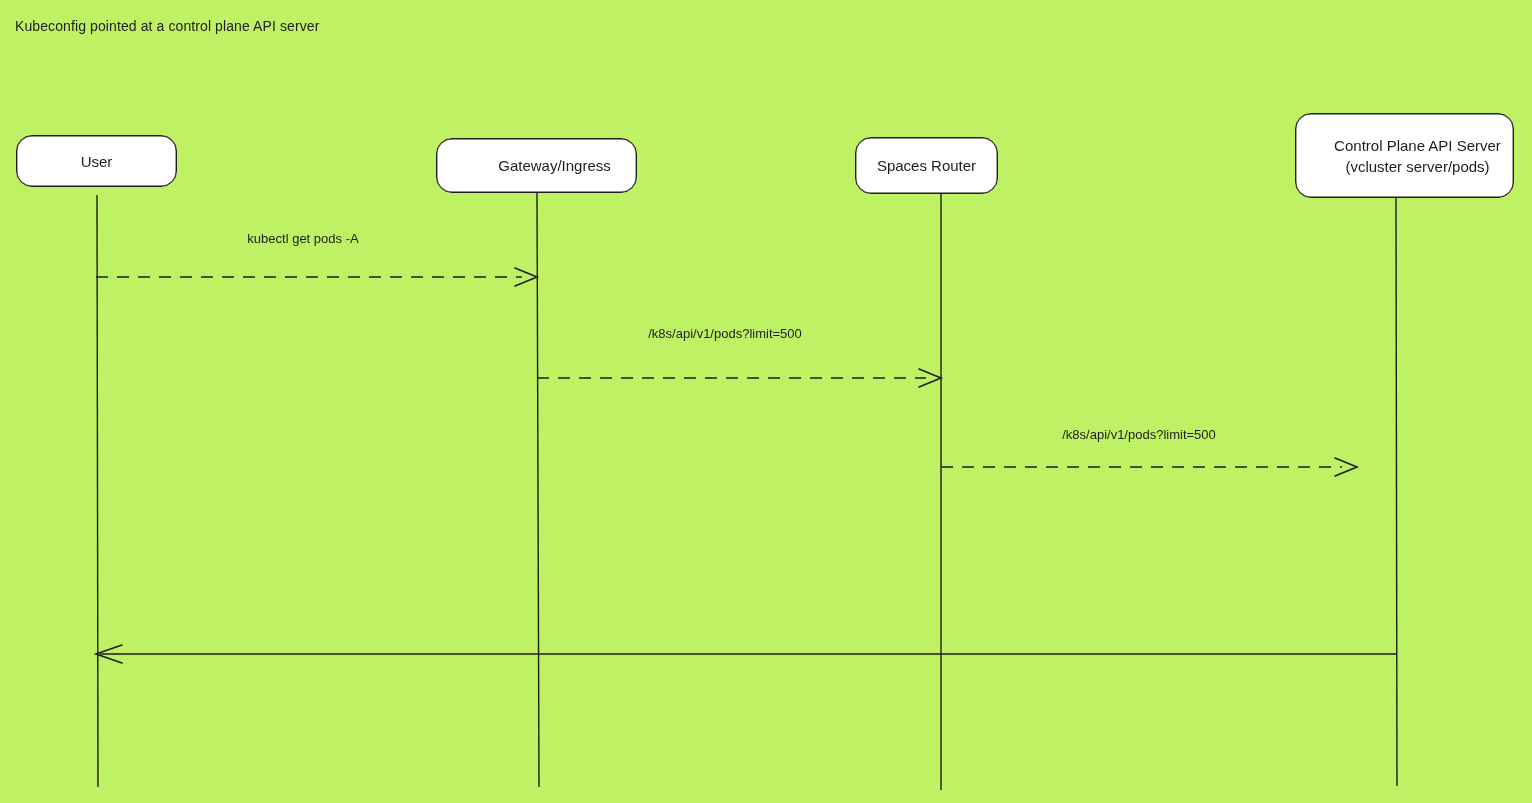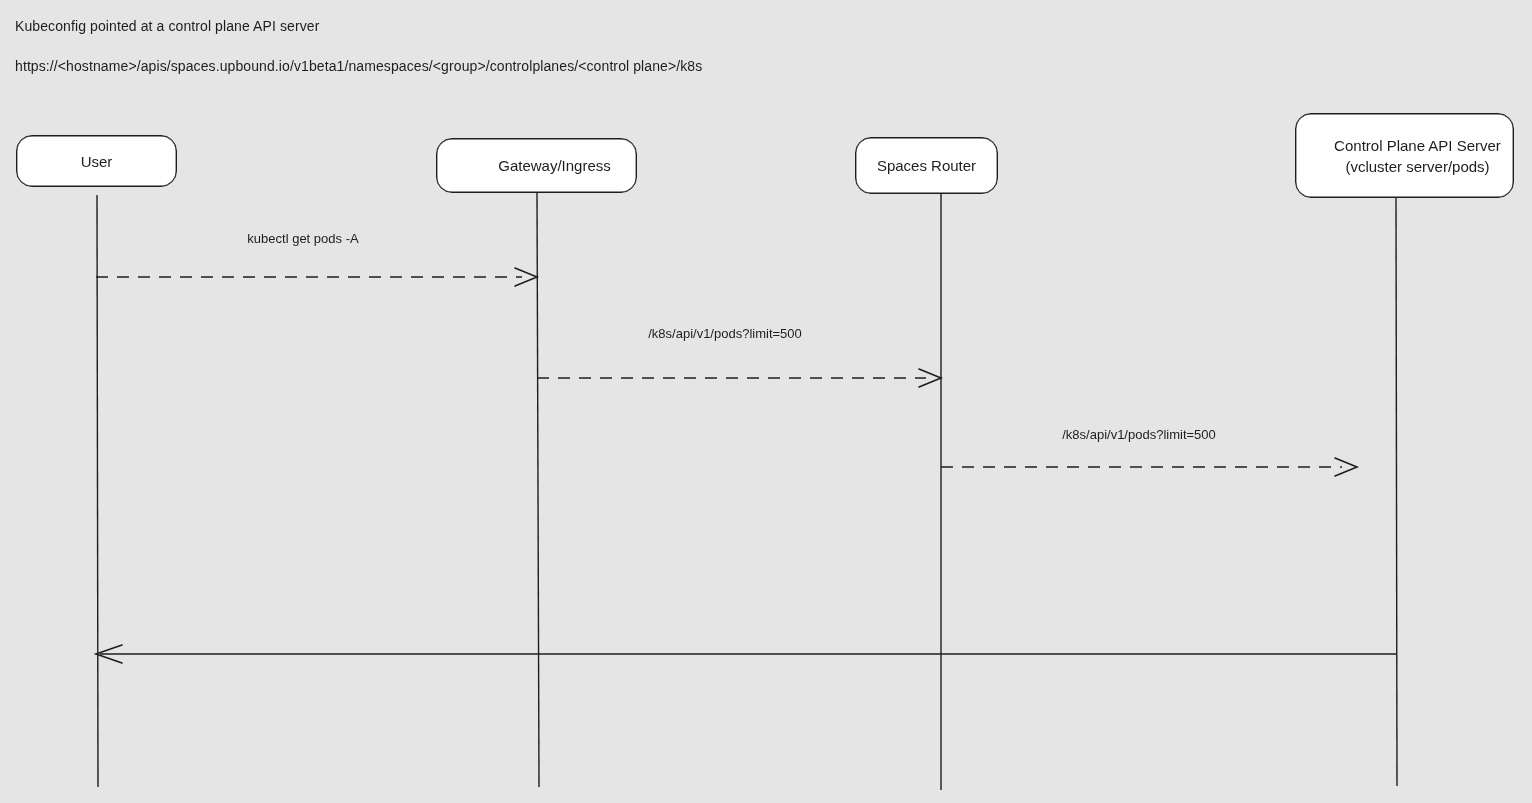--- a/index.html
+++ b/index.html
@@ -1,17 +1,17 @@
 <!DOCTYPE html>
 <html><head>
 <meta charset="utf-8">
 <style>
   html,body{margin:0;padding:0;background:#ffffff;}
   .canvas{
-    position:relative;width:1532px;height:803px;background:#e5e5e5;
+    position:relative;width:1532px;height:803px;background:#bef264;
     font-family:"Liberation Sans",sans-serif;color:#1e1e1e;overflow:hidden;
   }
   .hdr{position:absolute;left:15px;font-size:14px;letter-spacing:.1px;white-space:nowrap;}
   .hdr-title{top:18px;}
   .hdr-url{top:58px;}
   .participant{
     position:absolute;border:1.7px solid #1e1e1e;border-radius:16px;background:#ffffff;
     display:flex;flex-direction:column;align-items:center;justify-content:center;
     font-size:15px;line-height:1.4;text-align:center;box-sizing:border-box;
     box-shadow:0 0 0 .4px #1e1e1e inset;
@@ -25,21 +25,20 @@
   .msg-line{stroke-width:1.6;}
   .dashed{stroke-dasharray:12 9;}
   .arrow-head{stroke-width:1.6;stroke-linecap:round;}
 </style>
 </head>
 <body>
 
 <div class="canvas">
 
   <div class="hdr hdr-title">Kubeconfig pointed at a control plane API server</div>
-  <div class="hdr hdr-url">https://&lt;hostname&gt;/apis/spaces.upbound.io/v1beta1/namespaces/&lt;group&gt;/controlplanes/&lt;control plane&gt;/k8s</div>
 
   <svg class="wires" viewBox="0 0 1532 803">
     <g>
       <line class="lifeline" x1="97" y1="195" x2="98" y2="787"></line>
       <line class="lifeline" x1="537" y1="193" x2="539" y2="787"></line>
       <line class="lifeline" x1="941" y1="194" x2="941" y2="790"></line>
       <line class="lifeline" x1="1396" y1="198" x2="1397" y2="786"></line>
     </g>
     <g>
 

